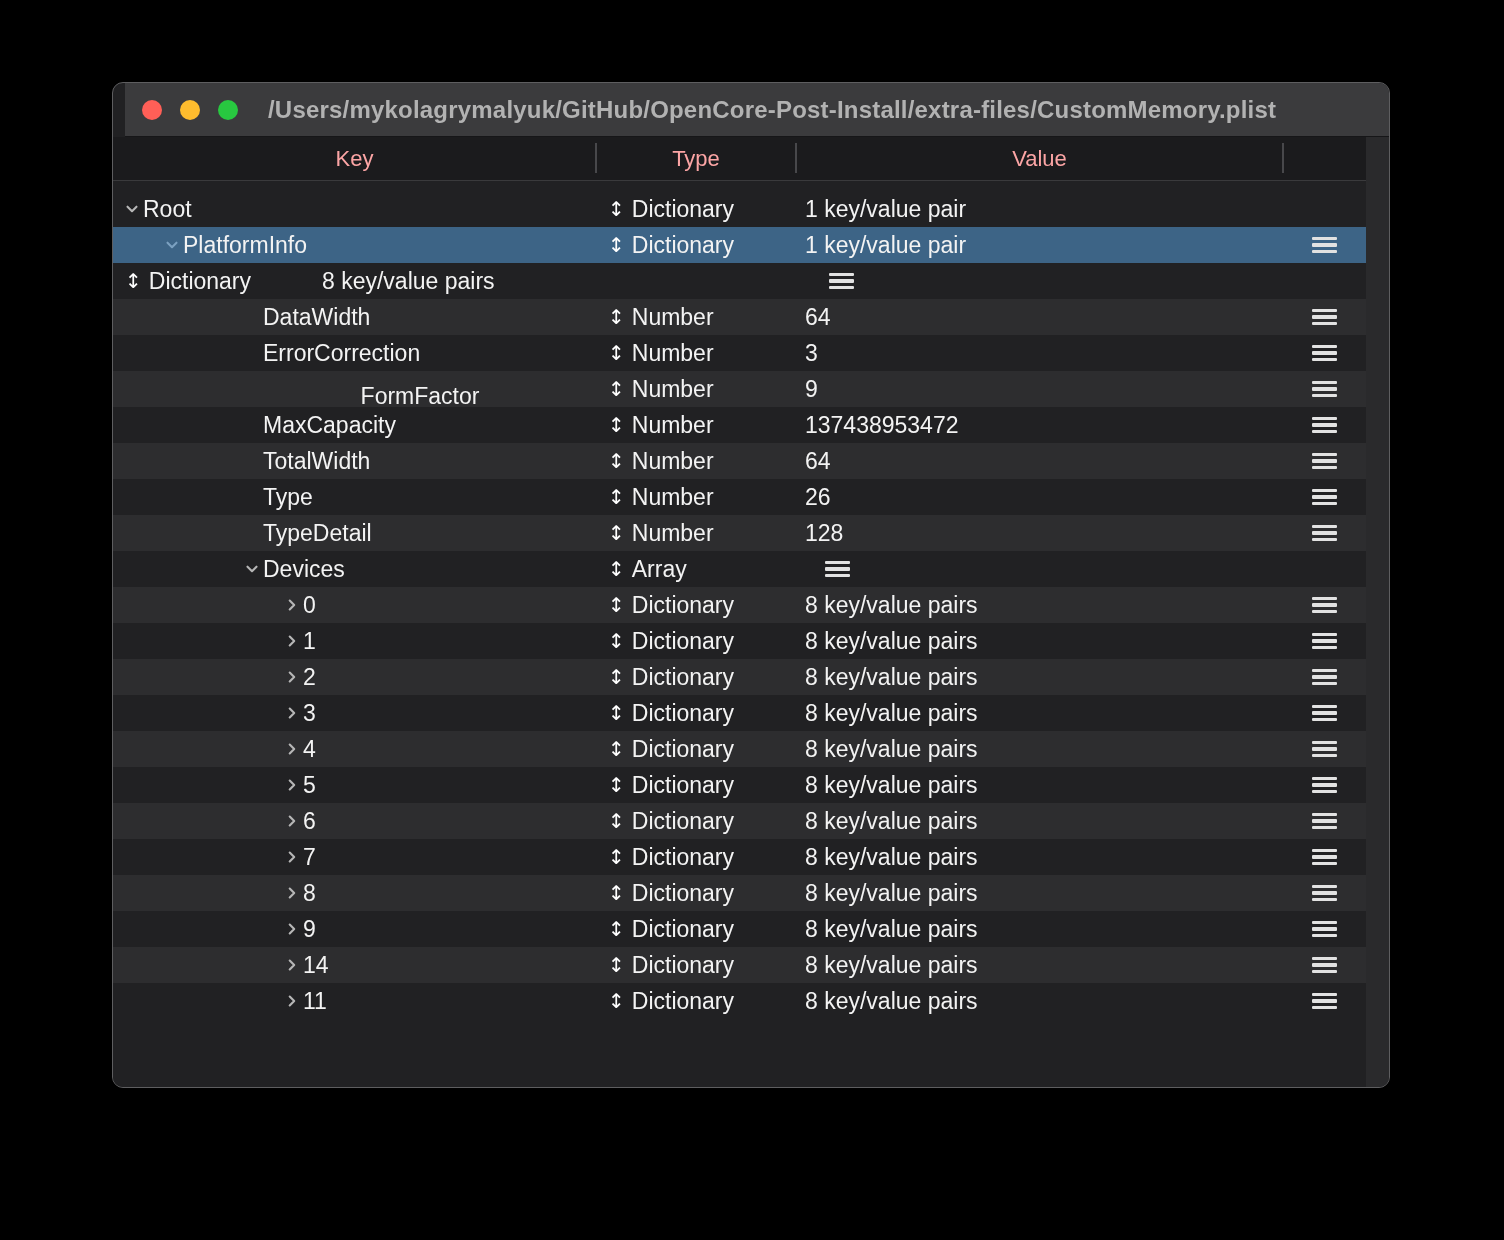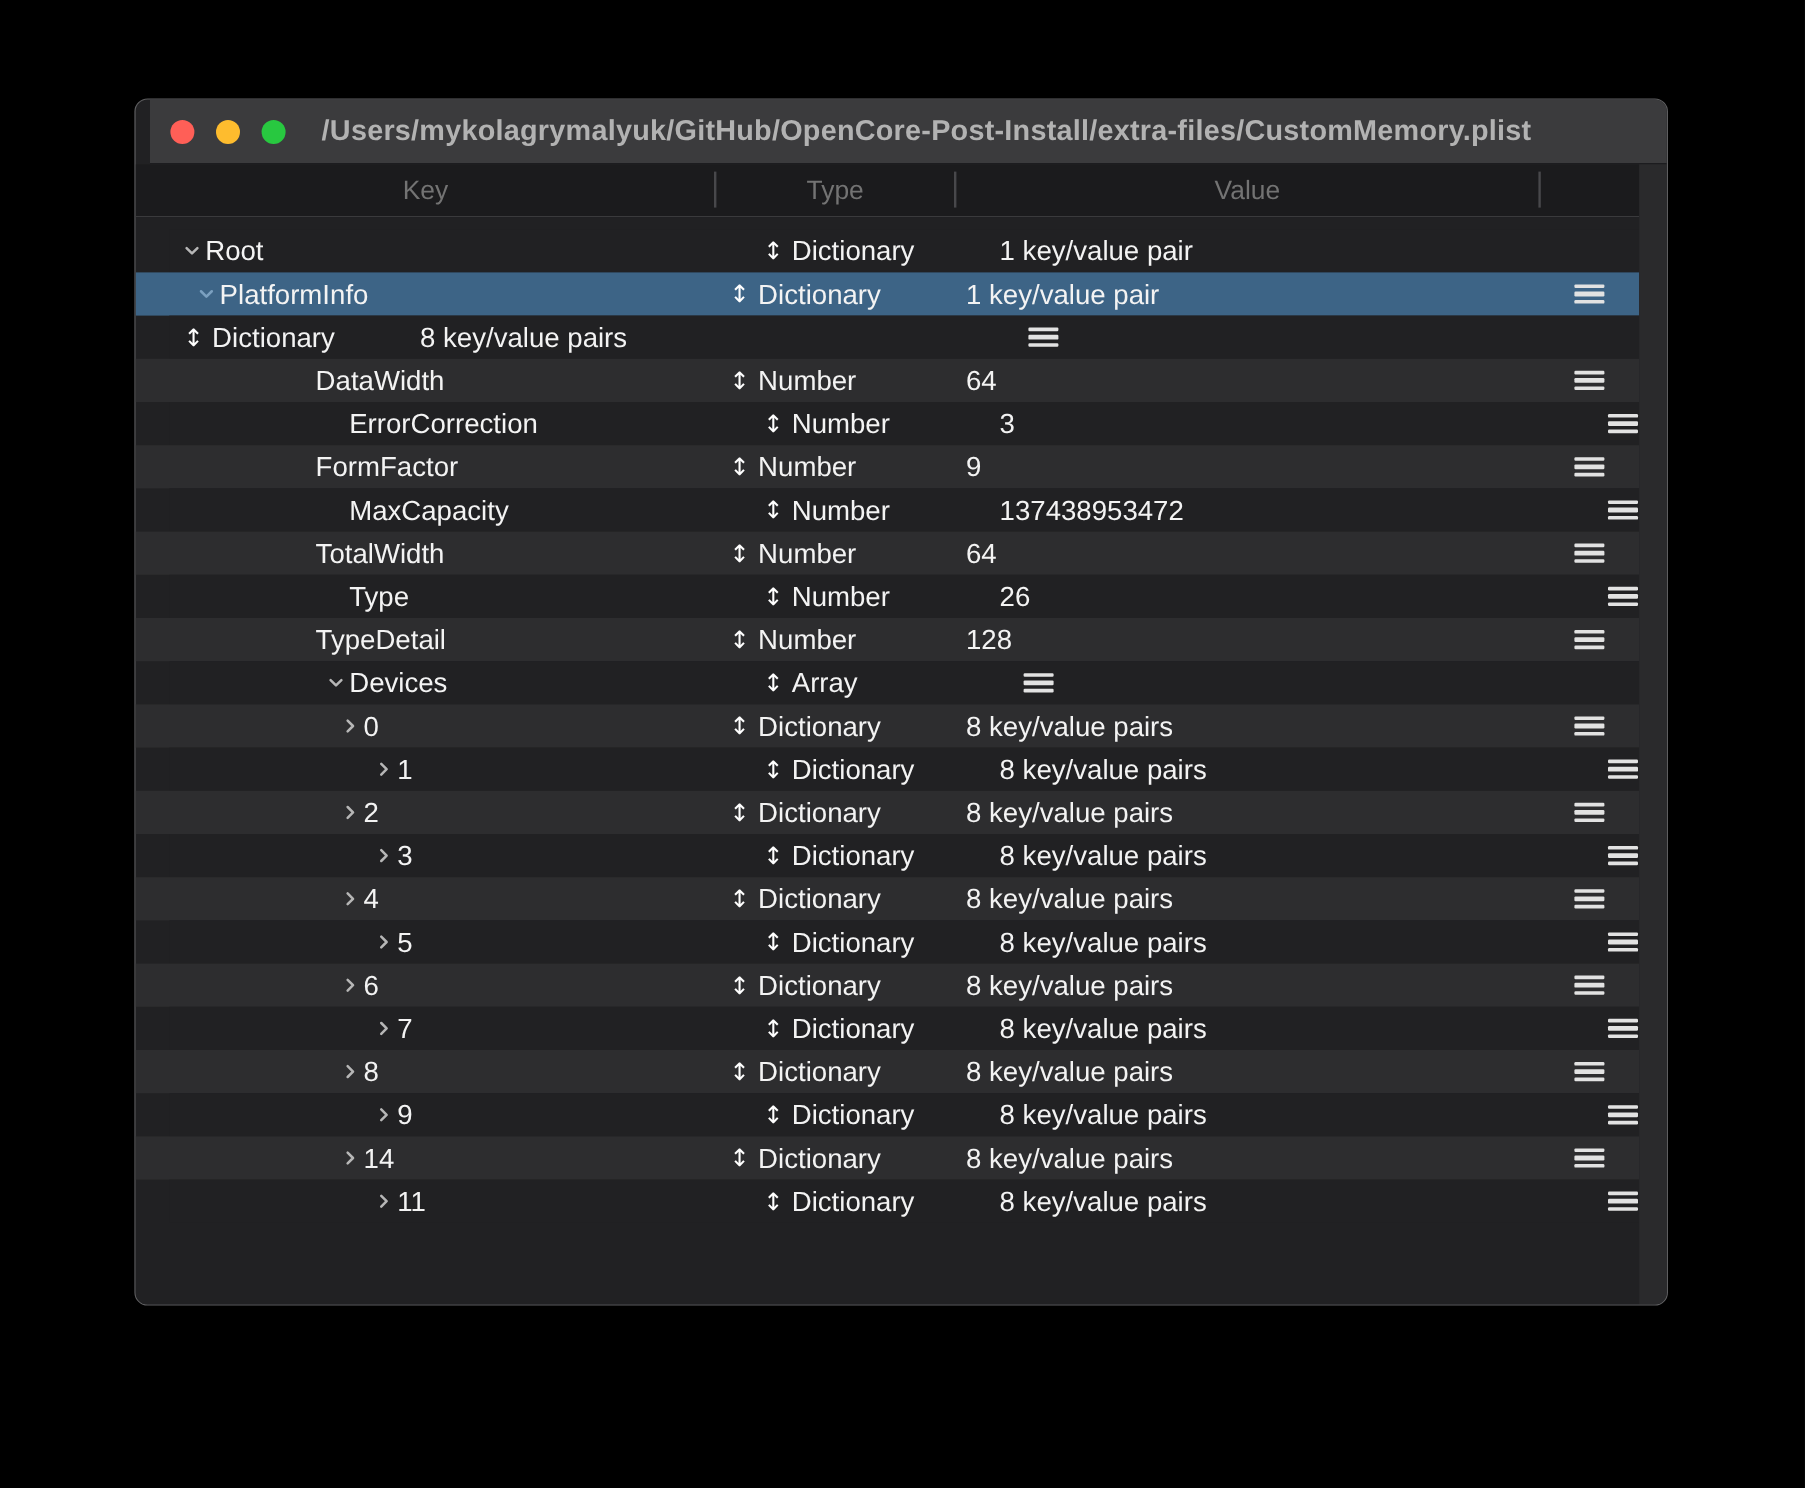--- a/index.html
+++ b/index.html
@@ -23,36 +23,36 @@
   .tl.max{left:93px;}
   .title{
     position:absolute;left:143px;top:0;height:53px;line-height:54px;
     font-size:24px;font-weight:700;color:#b2b2b2;white-space:nowrap;letter-spacing:.2px;
   }
   
   .header{
     position:absolute;left:0;top:54px;width:1253px;height:44px;
     background:#1b1b1d;border-bottom:1px solid #3a3a3c;box-sizing:border-box;
   }
-  .hcol{position:absolute;top:0;height:43px;line-height:43px;text-align:center;font-size:22px;font-weight:500;color:#737373;}
+  .hcol{position:absolute;top:0;height:43px;line-height:43px;text-align:center;font-size:22px;font-weight:500;color:#fca5a5;}
   .hcol.key{left:0;width:483px;}
   .hcol.type{left:483px;width:200px;}
   .hcol.value{left:683px;width:487px;}
   .hcol.menu{left:1170px;width:83px;}
   .hsep{position:absolute;top:6px;width:2px;height:30px;background:#48484b;}
   .hsep.s1{left:482px;}
   .hsep.s2{left:682px;}
   .hsep.s3{left:1169px;}
   
   .rows{
     position:absolute;left:0;top:98px;bottom:0;width:1253px;
     padding-top:10px;background:#212123;box-sizing:border-box;
   }
   .row{display:flex;height:36px;align-items:center;font-size:23px;color:#f3f3f3;}
-  .row.dark{background:#212123;margin-left:28px;}
+  .row.dark{background:#212123;}
   .row.light{background:#2d2d2f;}
   .row.selected{background:#3d6486;}
   .keycell{width:483px;display:flex;align-items:center;box-sizing:border-box;flex:none;}
   .chev{width:15px;height:15px;flex:none;margin-right:4px;display:inline-flex;align-items:center;justify-content:center;}
   .chev svg{display:block;}
   .chev svg path{stroke:#b6b6b6;fill:none;stroke-width:2.1;stroke-linecap:round;stroke-linejoin:round;}
   .chev.right svg{transform:rotate(-90deg);}
   .chev.hidden svg{visibility:hidden;}
   .row.selected .chev svg path{stroke:#7ba0c0;}
   .keytext{white-space:nowrap;}
@@ -195,21 +195,21 @@
     </div>
     <div class="cell menucell">
       <span class="burger">
             <i></i>
             <i></i>
             <i></i>
           </span>
     </div>
   </div>
       <div class="row light" style="background: rgb(45, 45, 47);">
-    <div class="cell keycell" style="padding-left: 131px;">
+    <div class="cell keycell" style="padding-left: 131px; flex-direction: column;">
       <span class="chev hidden">
         <svg viewBox="0 0 14 14" width="14" height="14" aria-hidden="true">
           <path d="M2.5 4.7 L7 9.2 L11.5 4.7"></path>
         </svg>
       </span>
       <span class="keytext">FormFactor</span>
     </div>
     <div class="cell typecell">
       <span class="updown">↕</span>
       <span class="typetext">Number</span>

